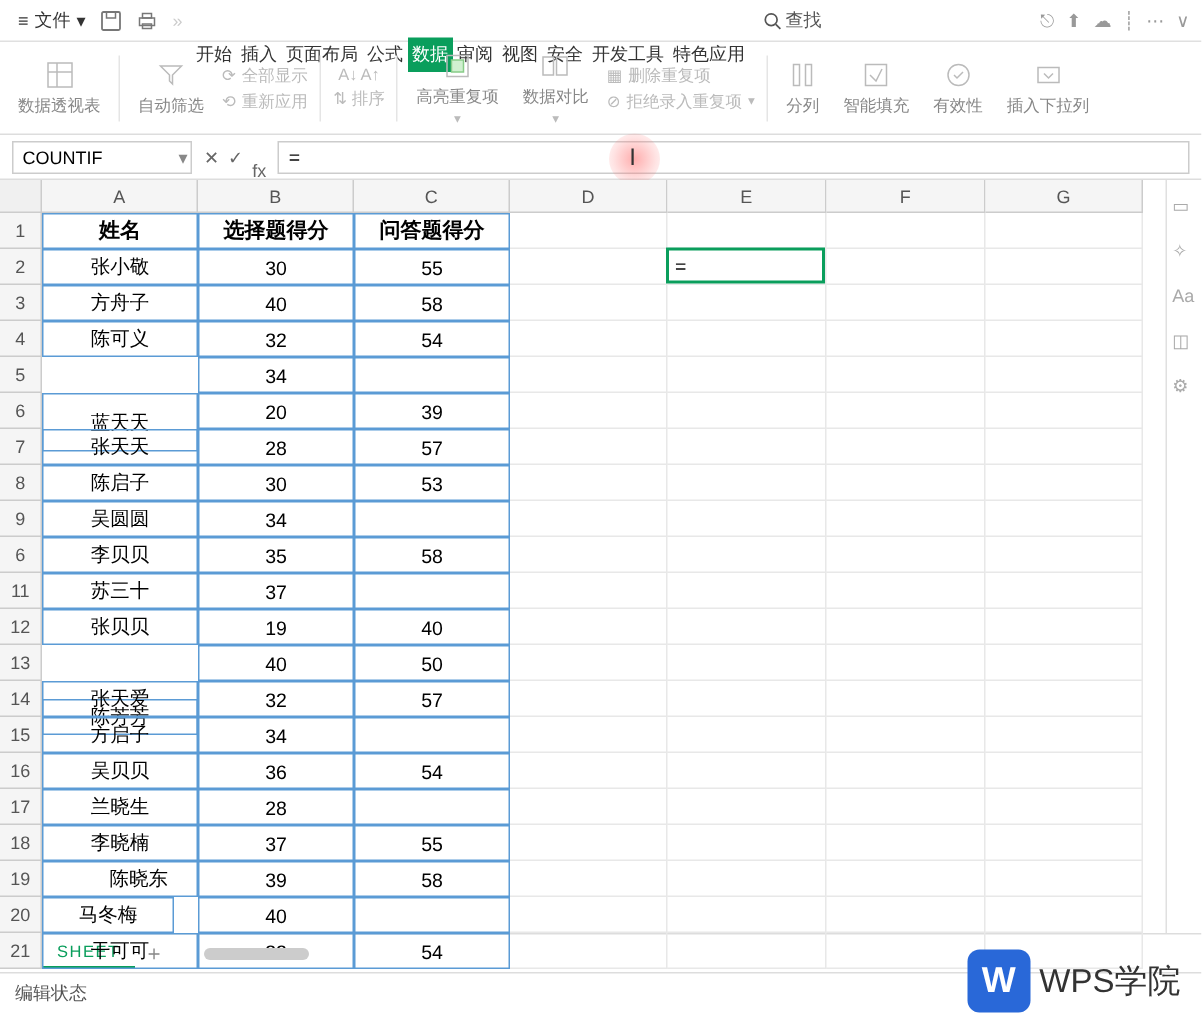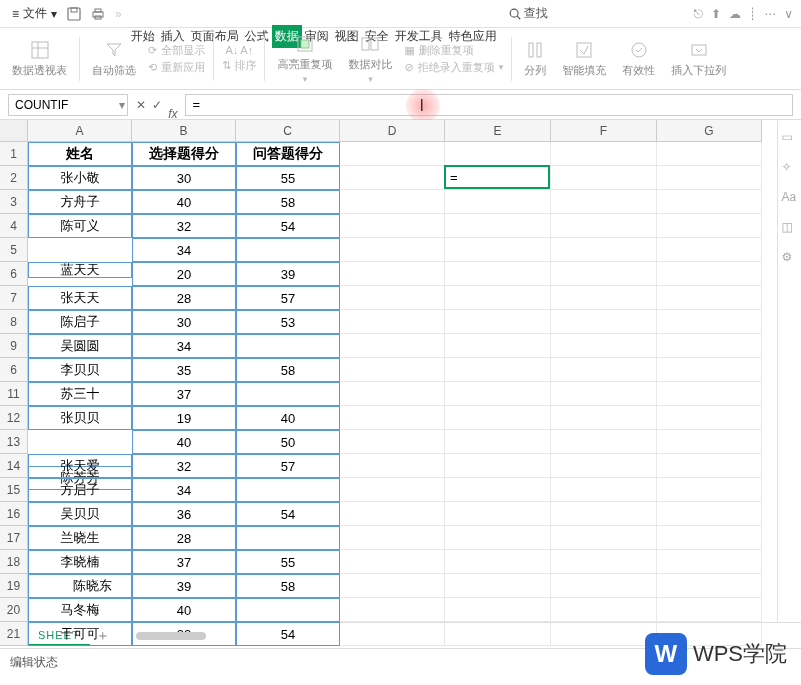--- a/index.html
+++ b/index.html
@@ -230,21 +230,21 @@
 </div>
 
 <div class="formula-row">
   <div class="name-box">
     <span>COUNTIF</span>
     <span class="dd">▾</span>
   </div>
   <div class="fx-ctrl">
     <span>✕</span>
     <span>✓</span>
-    <span style="font-style:italic;margin-top:18px;">fx</span>
+    <span style="margin-top:18px;">fx</span>
   </div>
   <div class="formula-input">
     <span>=</span>
     <div class="cursor-highlight"></div>
     <div class="text-cursor">I</div>
   </div>
 </div>
 
 <div class="sheet-area">
   <div style="position:relative;">
@@ -315,21 +315,21 @@
             <div class="cell" style="left: 312px; top: 72px; width: 105px; height: 24px;"></div>
             <div class="cell" style="left: 417px; top: 72px; width: 106px; height: 24px;"></div>
             <div class="cell" style="left: 523px; top: 72px; width: 106px; height: 24px;"></div>
             <div class="cell" style="left: 629px; top: 72px; width: 105px; height: 24px;"></div>
             <div class="cell bordered" style="left: 104px; top: 96px; width: 104px; height: 24px;">34</div>
             <div class="cell bordered" style="left: 208px; top: 96px; width: 104px; height: 24px;"></div>
             <div class="cell" style="left: 312px; top: 96px; width: 105px; height: 24px;"></div>
             <div class="cell" style="left: 417px; top: 96px; width: 106px; height: 24px;"></div>
             <div class="cell" style="left: 523px; top: 96px; width: 106px; height: 24px;"></div>
             <div class="cell" style="left: 629px; top: 96px; width: 105px; height: 24px;"></div>
-            <div class="cell bordered" style="left: 0px; top: 120px; width: 104px; height: 16px;">蓝天天</div>
+            <div class="cell bordered" style="left: 0px; top: 120px; width: 104px; height: 39px;">蓝天天</div>
             <div class="cell bordered" style="left: 104px; top: 120px; width: 104px; height: 24px;">20</div>
             <div class="cell bordered" style="left: 208px; top: 120px; width: 104px; height: 24px;">39</div>
             <div class="cell" style="left: 312px; top: 120px; width: 105px; height: 24px;"></div>
             <div class="cell" style="left: 417px; top: 120px; width: 106px; height: 24px;"></div>
             <div class="cell" style="left: 523px; top: 120px; width: 106px; height: 24px;"></div>
             <div class="cell" style="left: 629px; top: 120px; width: 105px; height: 24px;"></div>
             <div class="cell bordered" style="left: 0px; top: 144px; width: 104px; height: 24px;">张天天</div>
             <div class="cell bordered" style="left: 104px; top: 144px; width: 104px; height: 24px;">28</div>
             <div class="cell bordered" style="left: 208px; top: 144px; width: 104px; height: 24px;">57</div>
             <div class="cell" style="left: 312px; top: 144px; width: 105px; height: 24px;"></div>
@@ -413,21 +413,21 @@
             <div class="cell" style="left: 417px; top: 408px; width: 106px; height: 24px;"></div>
             <div class="cell" style="left: 523px; top: 408px; width: 106px; height: 24px;"></div>
             <div class="cell" style="left: 629px; top: 408px; width: 105px; height: 24px;"></div>
             <div class="cell bordered" style="left: 0px; top: 432px; width: 104px; height: 24px; padding-left: 25px;">陈晓东</div>
             <div class="cell bordered" style="left: 104px; top: 432px; width: 104px; height: 24px;">39</div>
             <div class="cell bordered" style="left: 208px; top: 432px; width: 104px; height: 24px;">58</div>
             <div class="cell" style="left: 312px; top: 432px; width: 105px; height: 24px;"></div>
             <div class="cell" style="left: 417px; top: 432px; width: 106px; height: 24px;"></div>
             <div class="cell" style="left: 523px; top: 432px; width: 106px; height: 24px;"></div>
             <div class="cell" style="left: 629px; top: 432px; width: 105px; height: 24px;"></div>
-            <div class="cell bordered" style="left: 0px; top: 456px; width: 104px; height: 24px;">马冬梅</div>
+            <div class="cell bordered" style="left: 0px; top: 456px; width: 88px; height: 24px;">马冬梅</div>
             <div class="cell bordered" style="left: 104px; top: 456px; width: 104px; height: 24px;">40</div>
             <div class="cell bordered" style="left: 208px; top: 456px; width: 104px; height: 24px;"></div>
             <div class="cell" style="left: 312px; top: 456px; width: 105px; height: 24px;"></div>
             <div class="cell" style="left: 417px; top: 456px; width: 106px; height: 24px;"></div>
             <div class="cell" style="left: 523px; top: 456px; width: 106px; height: 24px;"></div>
             <div class="cell" style="left: 629px; top: 456px; width: 105px; height: 24px;"></div>
             <div class="cell bordered" style="left: 0px; top: 480px; width: 104px; height: 24px;">干可可</div>
             <div class="cell bordered" style="left: 104px; top: 480px; width: 104px; height: 24px;">32</div>
             <div class="cell bordered" style="left: 208px; top: 480px; width: 104px; height: 24px;">54</div>
             <div class="cell" style="left: 312px; top: 480px; width: 105px; height: 24px;"></div>

